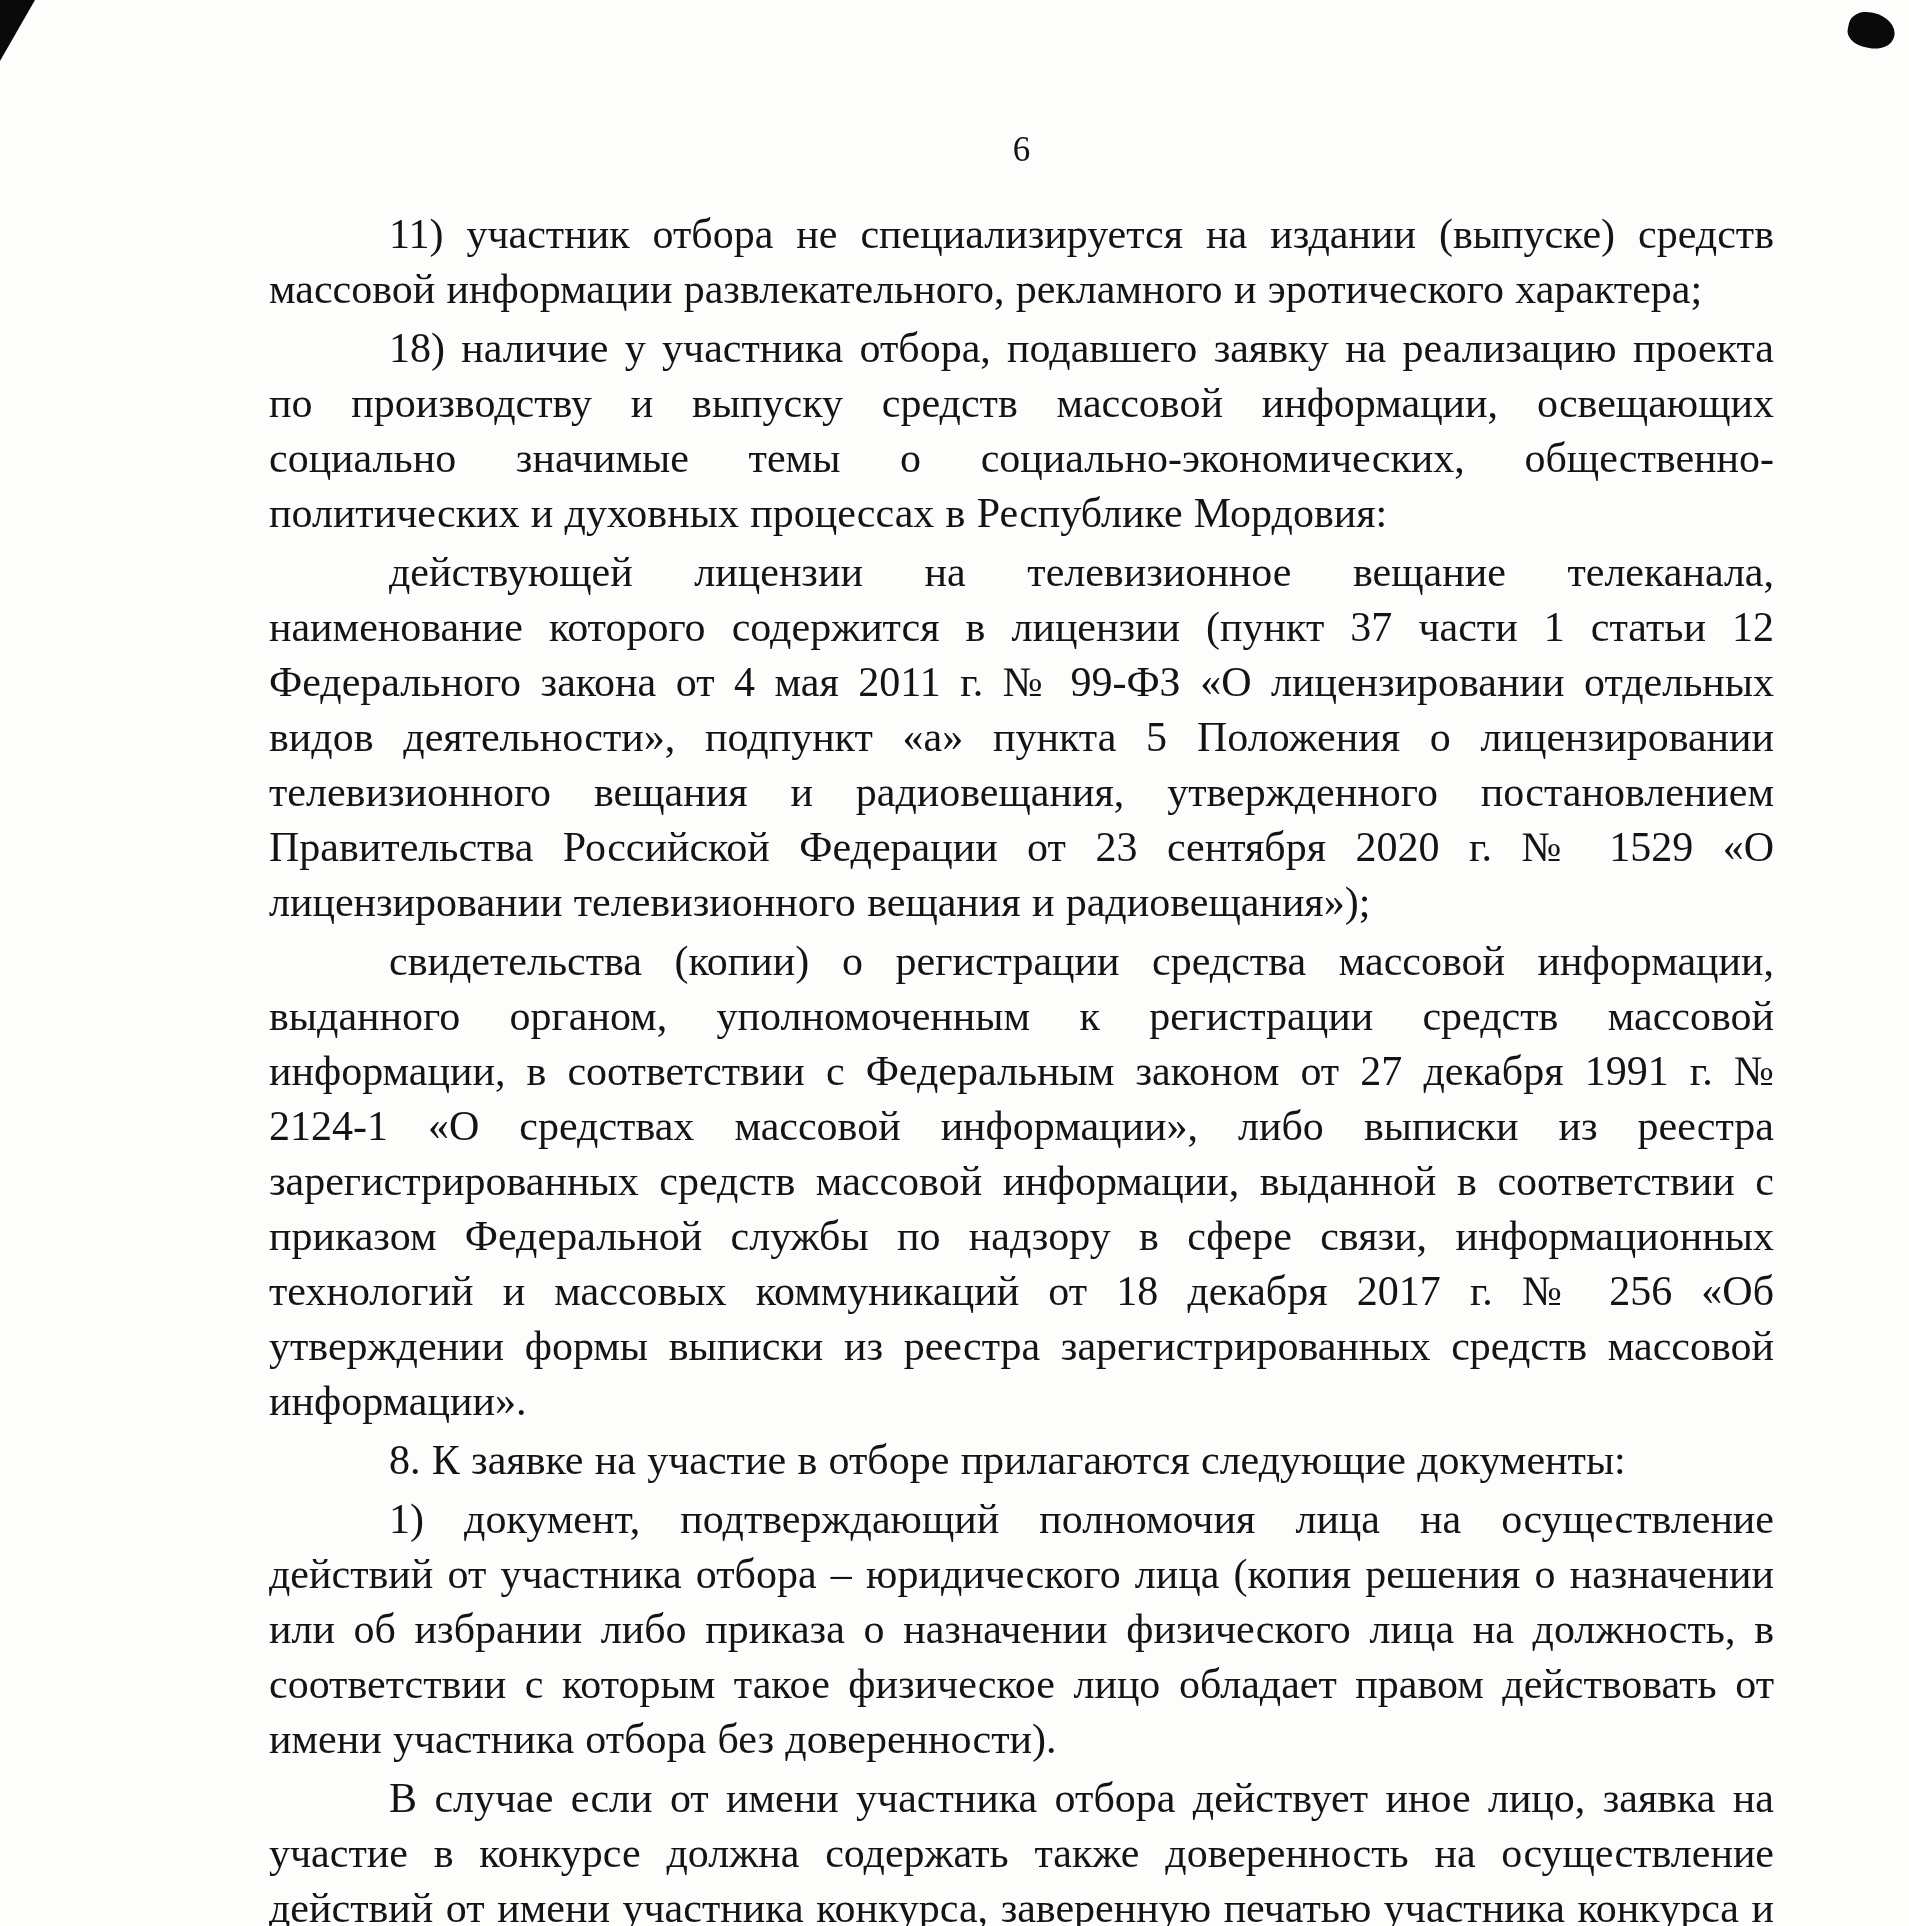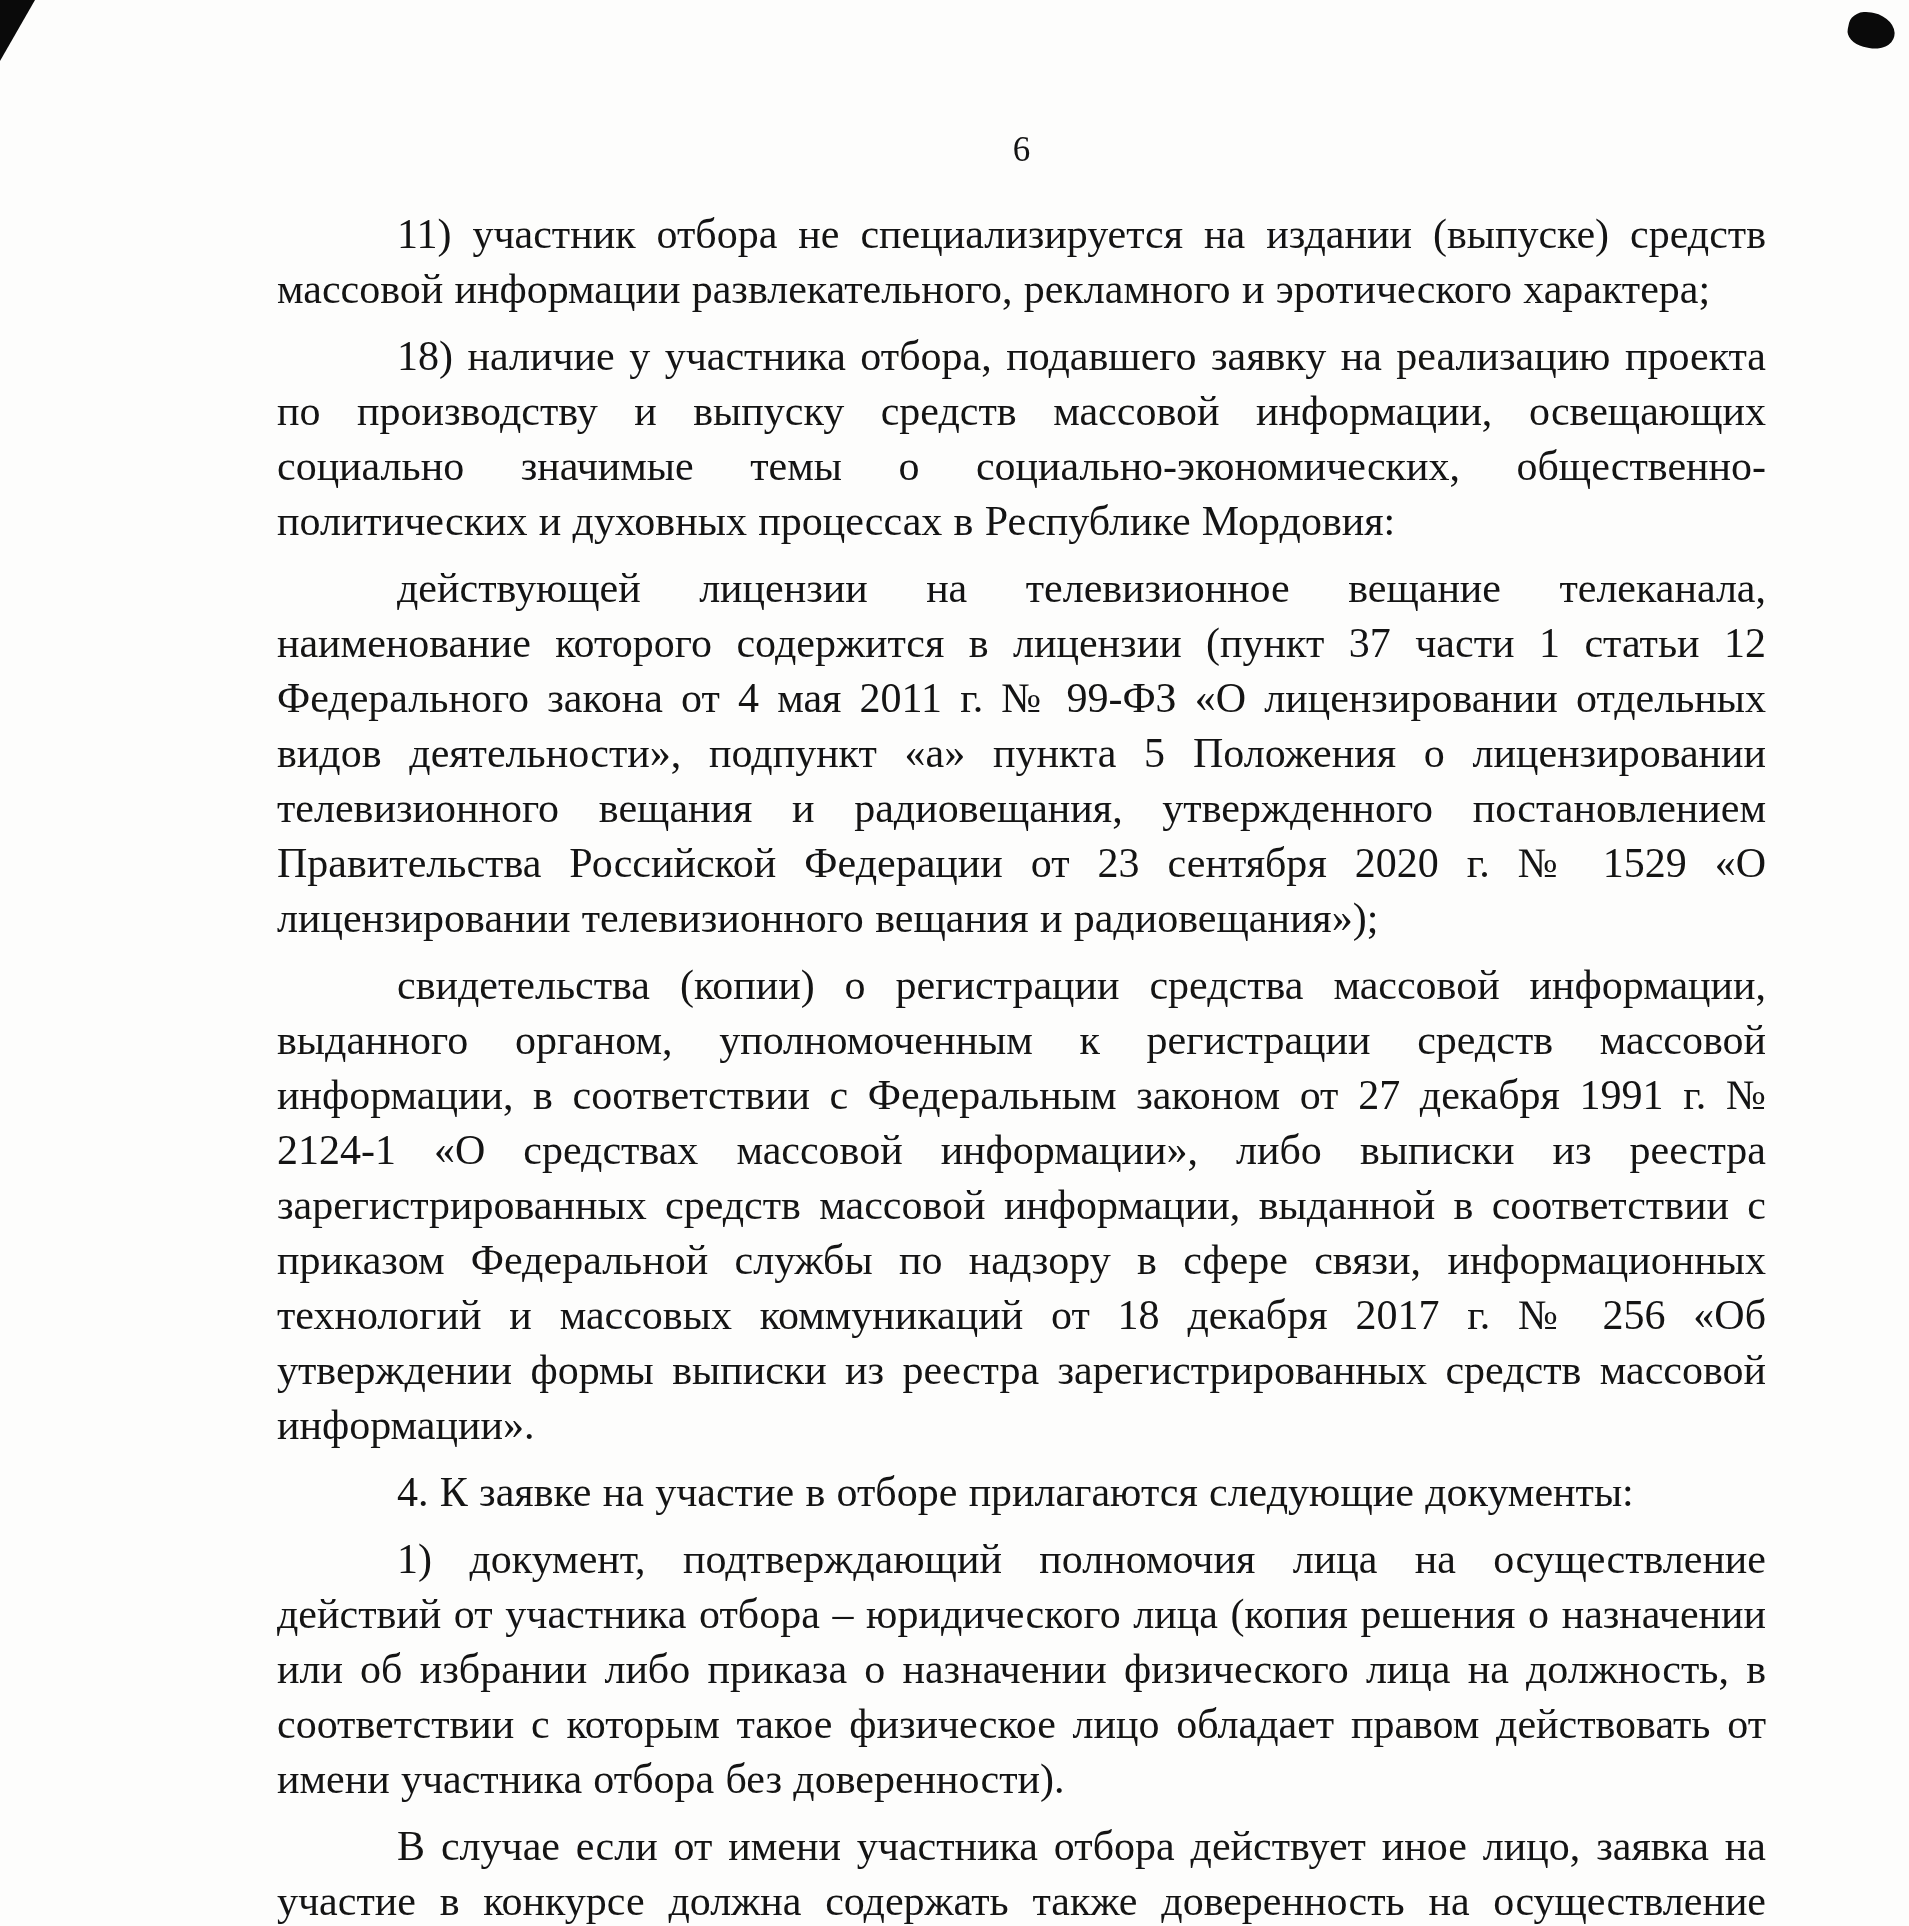--- a/index.html
+++ b/index.html
@@ -26,21 +26,21 @@
     left: 265px;
     width: 1513px;
   }
   .page-number {
     text-align: center;
     font-size: 35px;
     line-height: 46px;
     margin: 0 0 34px 0;
   }
   .body-text p {
-    margin: 12px;
+    margin: 4px;
     font-size: 42px;
     line-height: 55px;
     text-align: justify;
     text-indent: 120px;
     word-spacing: 0.8px;
   }
   
   .artifact {
     position: absolute;
     background: #0a0a0a;
@@ -63,21 +63,21 @@
 <div class="page">
 
   <div class="content">
     <div class="page-number">6</div>
 
     <div class="body-text">
       <p>11) участник отбора не специализируется на издании (выпуске) средств массовой информации развлекательного, рекламного и эротического характера;</p>
       <p>18) наличие у участника отбора, подавшего заявку на реализацию проекта по производству и выпуску средств массовой информации, освещающих социально значимые темы о социально-экономических, общественно-политических и духовных процессах в Республике Мордовия:</p>
       <p>действующей лицензии на телевизионное вещание телеканала, наименование которого содержится в лицензии (пункт 37 части 1 статьи 12 Федерального закона от 4 мая 2011 г. № 99-ФЗ «О лицензировании отдельных видов деятельности», подпункт «а» пункта 5 Положения о лицензировании телевизионного вещания и радиовещания, утвержденного постановлением Правительства Российской Федерации от 23 сентября 2020 г. № 1529 «О лицензировании телевизионного вещания и радиовещания»);</p>
       <p>свидетельства (копии) о регистрации средства массовой информации, выданного органом, уполномоченным к регистрации средств массовой информации, в соответствии с Федеральным законом от 27 декабря 1991 г. № 2124-1 «О средствах массовой информации», либо выписки из реестра зарегистрированных средств массовой информации, выданной в соответствии с приказом Федеральной службы по надзору в сфере связи, информационных технологий и массовых коммуникаций от 18 декабря 2017 г. № 256 «Об утверждении формы выписки из реестра зарегистрированных средств массовой информации».</p>
-      <p>4. К заявке на участие в отборе прилагаются следующие документы:</p>
+      <p>8. К заявке на участие в отборе прилагаются следующие документы:</p>
       <p>1) документ, подтверждающий полномочия лица на осуществление действий от участника отбора – юридического лица (копия решения о назначении или об избрании либо приказа о назначении физического лица на должность, в соответствии с которым такое физическое лицо обладает правом действовать от имени участника отбора без доверенности).</p>
       <p>В случае если от имени участника отбора действует иное лицо, заявка на участие в конкурсе должна содержать также доверенность на осуществление действий от имени участника конкурса, заверенную печатью участника конкурса и подписанную руководителем участника конкурса (для юридических лиц) или уполномоченным этим руководителем лицом, либо нотариально удостоверенную доверенность от физического лица, либо нотариально заверенную копию такой доверенности. В случае если указанная доверенность подписана лицом, уполномоченным руководителем участника конкурса, заявка на участие в конкурсе должна содержать также документ, подтверждающий полномочия такого лица;</p>
 
     </div>
   </div>
 
   <div class="artifact artifact-tl"></div>
   <div class="artifact artifact-tr"></div>
 
 </div>

